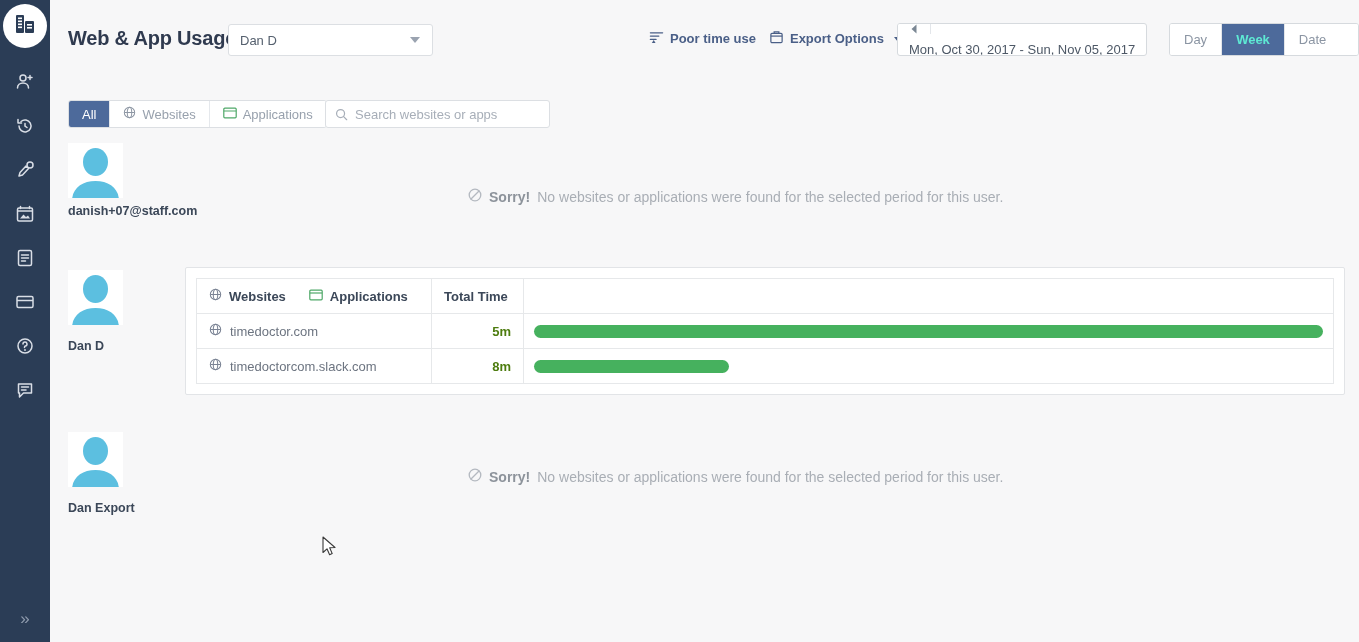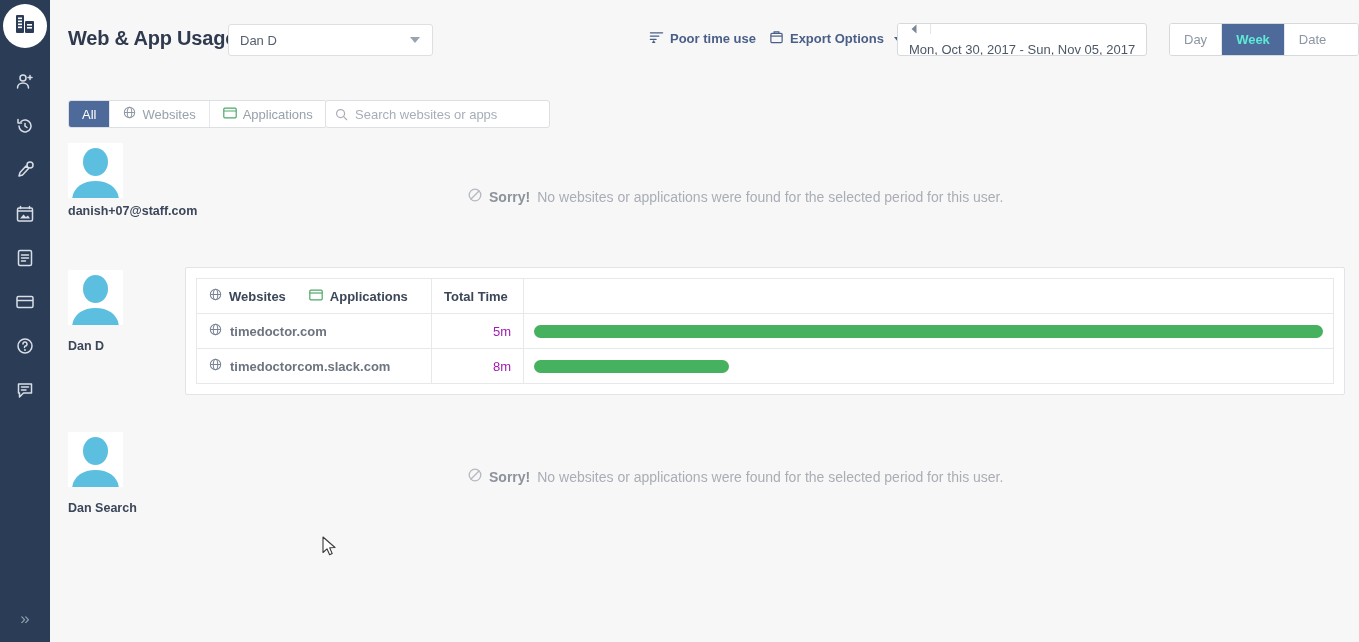--- a/index.html
+++ b/index.html
@@ -204,23 +204,23 @@
     font-size: 13px;
     vertical-align: middle;
   }
   table.usage th {
     font-weight: bold; color: #3b4758; text-align: left;
   }
   .th-main { display: flex; align-items: center; gap: 7px; }
   .th-main .sep { width: 9px; }
   .col-site { width: 235px; }
   .col-time { width: 92px; }
-  .td-site { color: #6c7480; font-weight: bold; }
+  .td-site { color: #6c7480; }
   .td-site .inner { display: flex; align-items: center; gap: 8px; }
-  .td-time { text-align: right; color: #a21caf; }
+  .td-time { text-align: right; color: #4d7c0f; font-weight: bold; }
   .th-time { text-align: right; }
   .td-bar { padding: 0 10px !important; }
   .bar {
     height: 13px; border-radius: 7px; background: #46b15e;
   }
 
   
   .cursor { position: absolute; pointer-events: none; }
 </style>
 </head>
@@ -529,21 +529,21 @@
     </div>
 
     <div class="user-block" style="top:432px;height:110px;">
       <div class="avatar">
         <svg width="55" height="55" viewBox="0 0 55 55">
           <rect width="55" height="55" fill="#ffffff"></rect>
           <ellipse cx="27.5" cy="19" rx="12.5" ry="14" fill="#5cbfe0"></ellipse>
           <path d="M4 58c0-13 10.5-20 23.5-20S51 45 51 58z" fill="#5cbfe0"></path>
         </svg>
       </div>
-      <div class="user-name" style="top:68px;">Dan Search</div>
+      <div class="user-name" style="top:68px;">Dan Export</div>
 
       <div class="empty-msg" style="left:418px; top:36px;">
         <span>
           <svg width="14" height="14" viewBox="0 0 14 14" fill="none" stroke="#b4b9c0" stroke-width="1.3">
             <circle cx="7" cy="7" r="5.8"></circle>
             <path d="M3 11L11 3" stroke-linecap="round"></path>
           </svg>
         </span>
         <b>Sorry!</b>
         <span>No websites or applications were found for the selected period for this user.</span>

